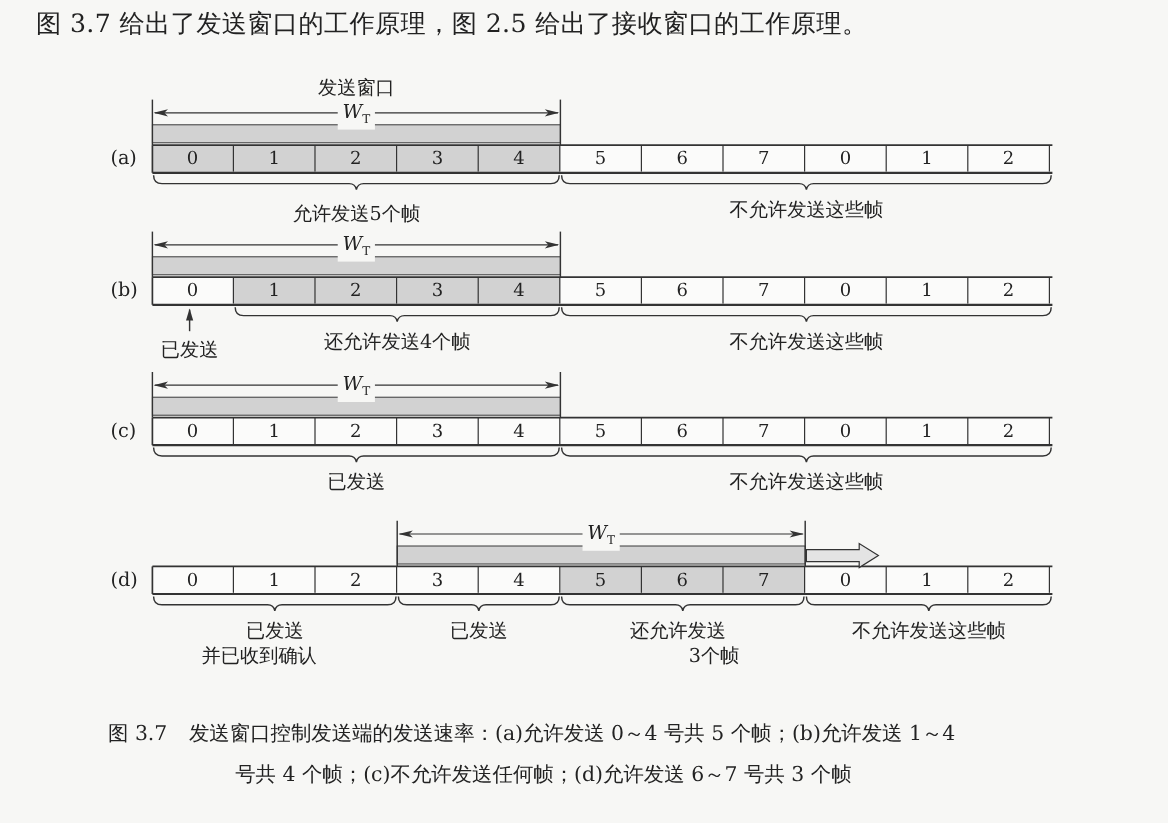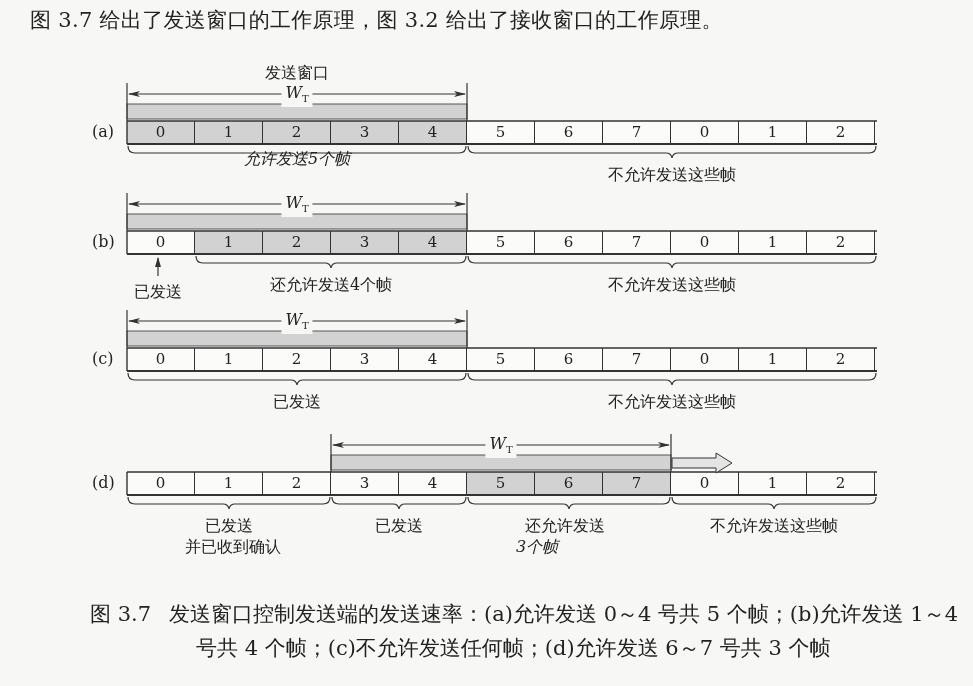--- a/index.html
+++ b/index.html
@@ -15,27 +15,27 @@
   }
   .fig { position:absolute; left:0; top:0; width:973px; height:590px; }
   .fig svg { position:absolute; left:0; top:0; }
   .lbl { position:absolute; font-size:16px; white-space:nowrap; text-align:center; }
   .rowlbl { position:absolute; font-size:16px; }
   .cell {
     position:absolute; height:22px; border-right:1.2px solid #333; box-sizing:border-box;
     font-size:15px; text-align:center; line-height:22px;
   }
   .caption {
-    position:absolute; font-size:21px; white-space:nowrap;
+    position:absolute; font-size:17px; white-space:nowrap;
   }
 </style>
 </head>
 <body>
 
-<div class="intro">图 3.7 给出了发送窗口的工作原理，图 3.2 给出了接收窗口的工作原理。</div>
+<div class="intro">图 3.7 给出了发送窗口的工作原理，图 2.5 给出了接收窗口的工作原理。</div>
 
 <div class="fig" id="figure">
   <svg id="figsvg" width="973" height="590">
       <rect x="127" y="104" width="340" height="15" fill="#d2d2d2" stroke="#333333" stroke-width="0.8"></rect>
       <line x1="127" y1="83" x2="127" y2="121" stroke="#333333" stroke-width="1.2"></line>
       <line x1="467" y1="83" x2="467" y2="121" stroke="#333333" stroke-width="1.2"></line>
       <line x1="129" y1="94" x2="465" y2="94" stroke="#333333" stroke-width="1"></line>
       <path d="M128,94 L140,91 L137,94 L140,97 Z" fill="#333333"></path>
       <path d="M466,94 L454,91 L457,94 L454,97 Z" fill="#333333"></path>
       <rect x="127" y="121" width="68" height="23" fill="#d2d2d2"></rect>
@@ -132,21 +132,21 @@
     <div class="cell" style="left: 195px; top: 121px; width: 68px;">1</div>
     <div class="cell" style="left: 263px; top: 121px; width: 68px;">2</div>
     <div class="cell" style="left: 331px; top: 121px; width: 68px;">3</div>
     <div class="cell" style="left: 399px; top: 121px; width: 68px;">4</div>
     <div class="cell" style="left: 467px; top: 121px; width: 68px;">5</div>
     <div class="cell" style="left: 535px; top: 121px; width: 68px;">6</div>
     <div class="cell" style="left: 603px; top: 121px; width: 68px;">7</div>
     <div class="cell" style="left: 671px; top: 121px; width: 68px;">0</div>
     <div class="cell" style="left: 739px; top: 121px; width: 68px;">1</div>
     <div class="cell" style="left: 807px; top: 121px; width: 68px;">2</div>
-    <div class="lbl" style="left: 297px; top: 149px; transform: translateX(-50%); font-style: italic;">允许发送5个帧</div>
+    <div class="lbl" style="left: 297px; top: 168px; transform: translateX(-50%);">允许发送5个帧</div>
     <div class="lbl" style="left: 672px; top: 165px; transform: translateX(-50%);">不允许发送这些帧</div>
     <div class="rowlbl" style="left: 92px; top: 232px;">(b)</div>
     <div class="lbl" style="left: 297px; top: 195px; transform: translateX(-50%); background: rgb(247, 247, 245); padding: 0px 4px; line-height: 16px;"><i style="font-size:16px">W</i><sub style="font-size:10px">T</sub></div>
     <div class="cell" style="left: 127px; top: 231px; width: 68px;">0</div>
     <div class="cell" style="left: 195px; top: 231px; width: 68px;">1</div>
     <div class="cell" style="left: 263px; top: 231px; width: 68px;">2</div>
     <div class="cell" style="left: 331px; top: 231px; width: 68px;">3</div>
     <div class="cell" style="left: 399px; top: 231px; width: 68px;">4</div>
     <div class="cell" style="left: 467px; top: 231px; width: 68px;">5</div>
     <div class="cell" style="left: 535px; top: 231px; width: 68px;">6</div>
@@ -179,24 +179,24 @@
     <div class="cell" style="left: 263px; top: 472px; width: 68px;">2</div>
     <div class="cell" style="left: 331px; top: 472px; width: 68px;">3</div>
     <div class="cell" style="left: 399px; top: 472px; width: 68px;">4</div>
     <div class="cell" style="left: 467px; top: 472px; width: 68px;">5</div>
     <div class="cell" style="left: 535px; top: 472px; width: 68px;">6</div>
     <div class="cell" style="left: 603px; top: 472px; width: 68px;">7</div>
     <div class="cell" style="left: 671px; top: 472px; width: 68px;">0</div>
     <div class="cell" style="left: 739px; top: 472px; width: 68px;">1</div>
     <div class="cell" style="left: 807px; top: 472px; width: 68px;">2</div>
     <div class="lbl" style="left: 229px; top: 516px; transform: translateX(-50%);">已发送</div>
-    <div class="lbl" style="left: 233px; top: 537px; transform: translateX(-50%);">并已收到确认</div>
+    <div class="lbl" style="left: 216px; top: 537px; transform: translateX(-50%);">并已收到确认</div>
     <div class="lbl" style="left: 399px; top: 516px; transform: translateX(-50%);">已发送</div>
     <div class="lbl" style="left: 565px; top: 516px; transform: translateX(-50%);">还允许发送</div>
-    <div class="lbl" style="left: 537px; top: 537px; transform: translateX(-50%); font-style: italic;">3个帧</div>
+    <div class="lbl" style="left: 595px; top: 537px; transform: translateX(-50%);">3个帧</div>
     <div class="lbl" style="left: 774px; top: 516px; transform: translateX(-50%);">不允许发送这些帧</div>
     <div class="lbl" style="left: 297px; top: 63px; transform: translateX(-50%);">发送窗口</div>
   </div>
 
 <div class="caption" style="left:90px; top:600px;">
   <span>图 3.7</span><span style="display:inline-block;width:18px"></span><span>发送窗口控制发送端的发送速率：(a)允许发送 0～4 号共 5 个帧；(b)允许发送 1～4</span>
 </div>
 <div class="caption" style="left:196px; top:634px;">号共 4 个帧；(c)不允许发送任何帧；(d)允许发送 6～7 号共 3 个帧</div>
 
 </body></html>

